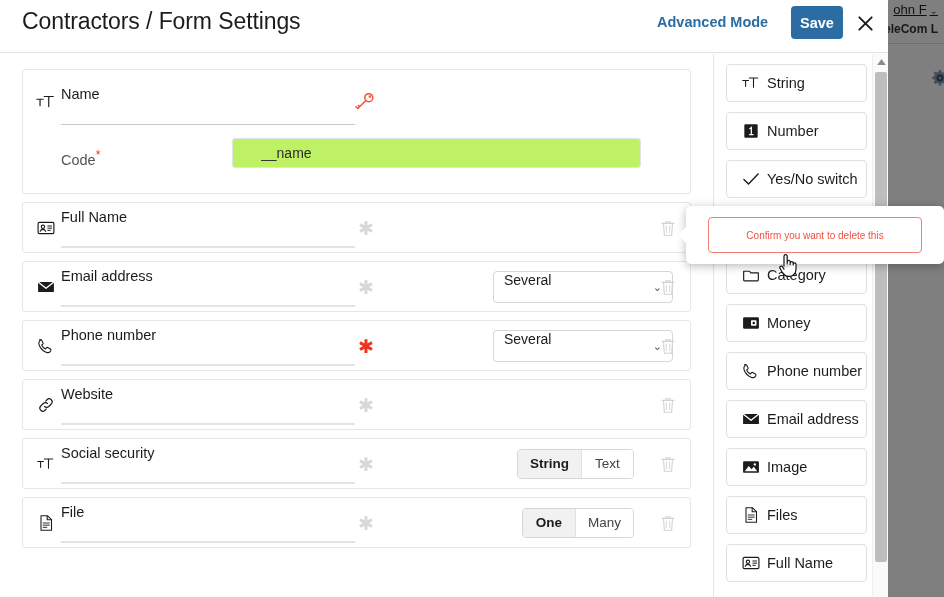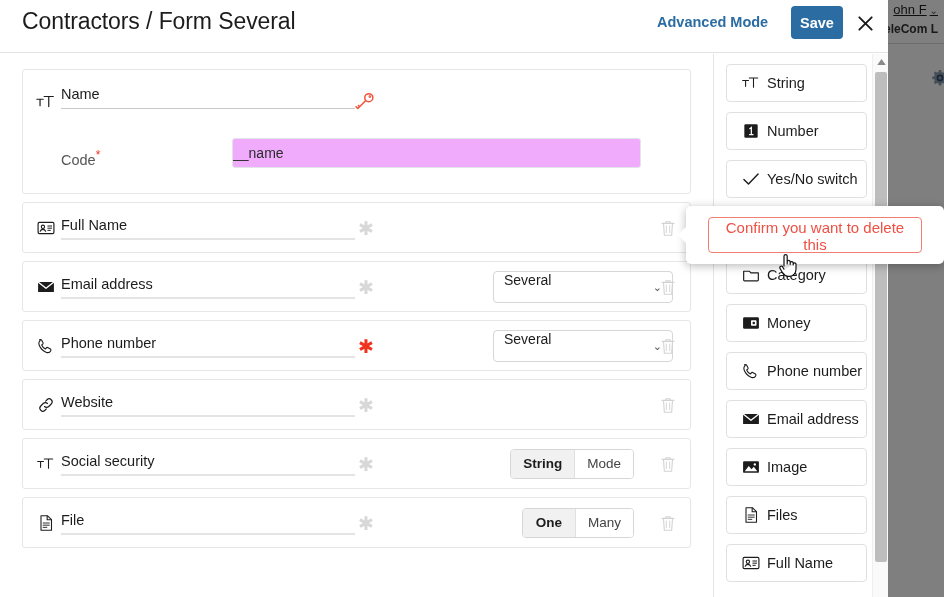--- a/index.html
+++ b/index.html
@@ -118,21 +118,21 @@
     display: flex; align-items: center; justify-content: center;
     color: #1c1c1c;
   }
   .row-label-wrap {
     position: absolute; left: 38px; top: 50%;
     transform: translateY(-50%);
     width: 294px;
   }
   .row-label {
     font-size: 14.5px; color: #1c1c1c;
-    padding-bottom: 6px;
+    padding-bottom: 22px;
     border-bottom: 1px solid #c9c9c9;
     white-space: nowrap; overflow: hidden;
     cursor: text;
   }
   .req-asterisk {
     position: absolute; left: 335px; top: 50%;
     transform: translateY(-50%);
     font-size: 19px; line-height: 1;
     color: #d8d8d8; cursor: pointer; user-select: none;
   }
@@ -183,23 +183,23 @@
   
   #name-icon { position: absolute; left: 11px; top: 20px; width: 24px; height: 24px;
                display:flex; align-items:center; justify-content:center; color:#1c1c1c; }
   #name-label-wrap { position: absolute; left: 38px; top: 16px; width: 294px; }
   #key-icon { position: absolute; left: 330px; top: 20px; width: 24px; height: 24px; color: #f4523b; cursor: pointer; }
   #code-label { position: absolute; left: 38px; top: 78px; font-size: 14.5px; color: #555; }
   #code-star { color: #f0321e; font-size: 12px; vertical-align: super; }
   #code-input {
     position: absolute; left: 209px; top: 68px;
     width: 409px; height: 30px;
-    background: #f0abfc; border: 1px solid #e2e5e8; border-radius: 3px;
+    background: #bef264; border: 1px solid #e2e5e8; border-radius: 3px;
     font-family: inherit; font-size: 14px; color: #2b2b2b;
-    padding: 0 0;
+    padding: 0 28px;
   }
 
   
   #palette-scroll {
     position: absolute; left: 0; top: 0; right: 0; bottom: 0;
     padding: 10px 21px 10px 12px;
     overflow: hidden;
   }
   .palette-item {
     height: 38px;
@@ -246,21 +246,21 @@
     position: absolute; left: -8px; top: 20px;
     width: 0; height: 0;
     border-top: 9px solid transparent;
     border-bottom: 9px solid transparent;
     border-right: 9px solid #ffffff;
   }
   #confirm-delete-button {
     width: 214px; height: 36px;
     background: #fff;
     border: 1px solid #f07f72; border-radius: 4px;
-    color: #ef5044; font-family: inherit; font-size: 15px;
+    color: #ef5044; font-family: inherit; font-size: 10px;
     cursor: pointer;
   }
   #hand-cursor {
     position: absolute; left: 777px; top: 252px;
     width: 22px; height: 26px; z-index: 60;
     pointer-events: none;
   }
 
   svg { display: block; }
 </style>
@@ -280,21 +280,21 @@
       <path d="M10 6.6a3.4 3.4 0 1 0 0 6.8 3.4 3.4 0 0 0 0-6.8zm0 5.1a1.7 1.7 0 1 1 0-3.4 1.7 1.7 0 0 1 0 3.4z"></path>
       <path d="M18 11.1v-2.2l-2-0.4a6.3 6.3 0 0 0-.6-1.5l1.1-1.7-1.6-1.6-1.7 1.1a6.3 6.3 0 0 0-1.5-.6L11.1 2H8.9l-.4 2a6.3 6.3 0 0 0-1.5.6L5.3 3.5 3.7 5.1l1.1 1.7a6.3 6.3 0 0 0-.6 1.5l-2 .4v2.2l2 .4c.14.53.35 1.03.6 1.5l-1.1 1.7 1.6 1.6 1.7-1.1c.47.25.97.46 1.5.6l.4 2h2.2l.4-2a6.3 6.3 0 0 0 1.5-.6l1.7 1.1 1.6-1.6-1.1-1.7c.25-.47.46-.97.6-1.5l2-.4z" opacity=".55"></path>
     </svg>
   </div>
 </div>
 <div id="backdrop"></div>
 
 <div id="modal">
 
   <div id="modal-header">
-    <div id="page-title">Contractors / Form Several</div>
+    <div id="page-title">Contractors / Form Settings</div>
     <a id="advanced-mode">Advanced Mode</a>
     <button id="save-button">Save</button>
     <div id="close-button">
       <svg viewBox="0 0 20 20" width="19" height="19" aria-hidden="true">
         <path d="M3.5 3.5 L16.5 16.5 M16.5 3.5 L3.5 16.5" stroke="#1c1c1c" stroke-width="2" stroke-linecap="round"></path>
       </svg>
     </div>
   </div>
 
   <div id="modal-body">
@@ -410,21 +410,21 @@
                 <path d="M2 9h7 M5.5 9v7" stroke="#1c1c1c" stroke-width="1.3" fill="none" stroke-linecap="round"></path>
                 <path d="M10 6h10 M15 6v11" stroke="#1c1c1c" stroke-width="1.3" fill="none" stroke-linecap="round"></path>
               </svg>
             </div>
             <div class="row-label-wrap">
               <div class="row-label">Social security</div>
             </div>
             <div class="req-asterisk">✱</div>
             <div class="segmented">
               <div class="seg selected">String</div>
-              <div class="seg">Mode</div>
+              <div class="seg">Text</div>
             </div>
             <div class="trash">
               <svg viewBox="0 0 24 24" width="20" height="22" aria-hidden="true">
                 <path d="M4.8 6.4h14.4 M9.4 6.2V4.4h5.2v1.8 M6.6 6.4l1 14.2h8.8l1-14.2" stroke="#d2d2d2" stroke-width="1.3" fill="none" stroke-linecap="round" stroke-linejoin="round"></path>
                 <path d="M10 9.6v8 M14 9.6v8" stroke="#d2d2d2" stroke-width="1.1" stroke-linecap="round"></path>
               </svg>
             </div>
           </div>
           <div class="card field-card">
             <div class="row-icon">

